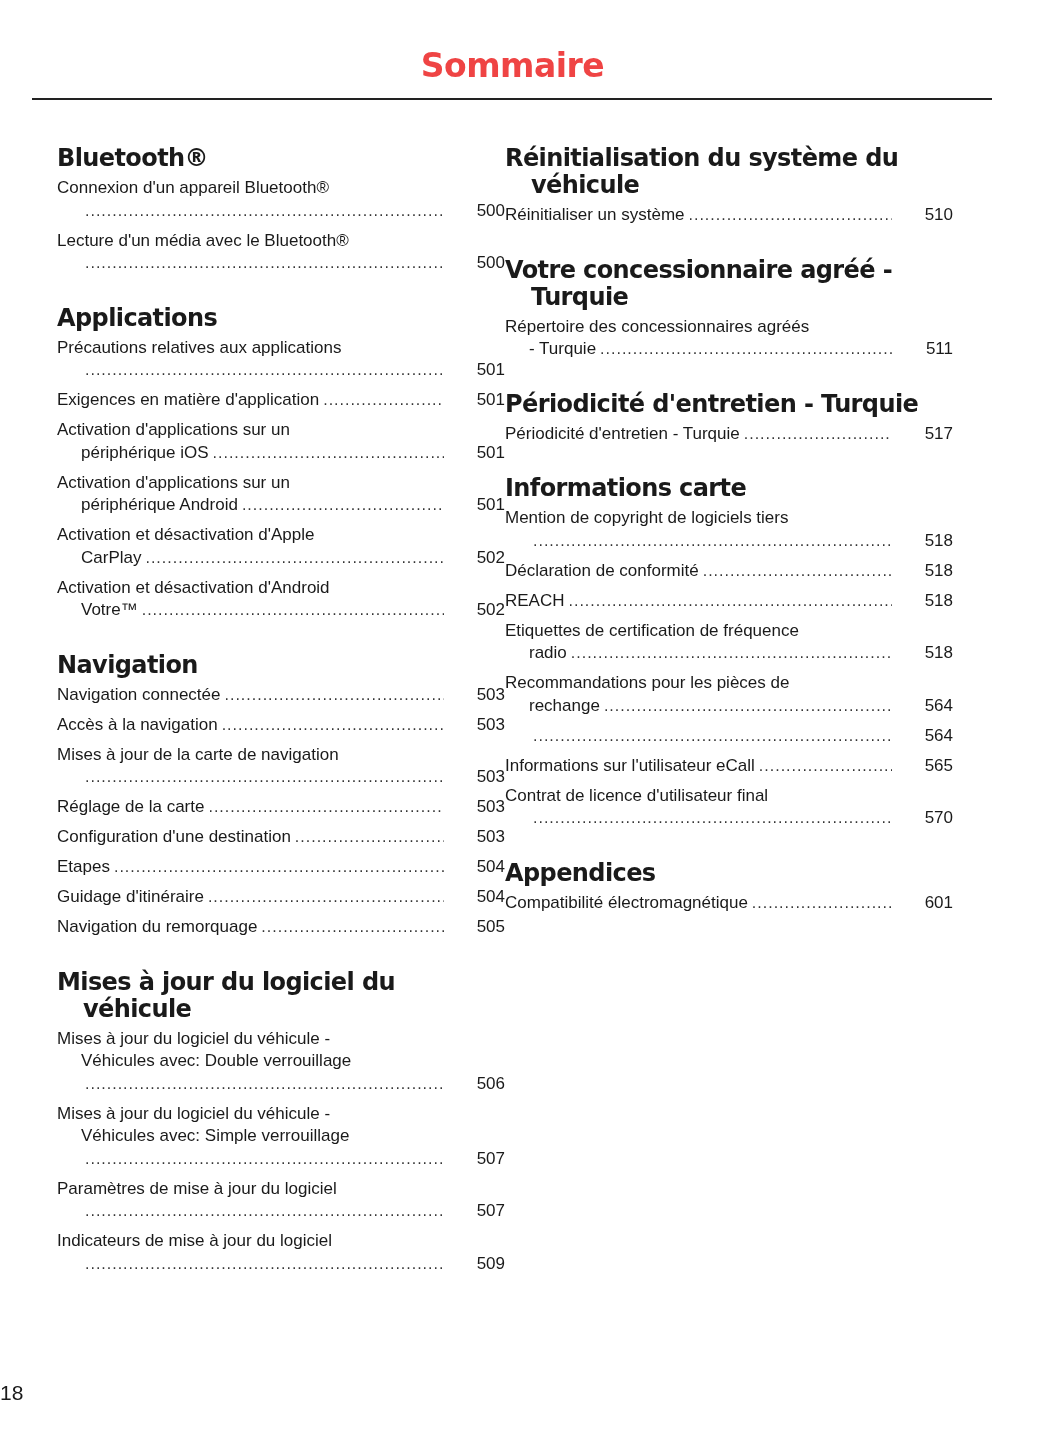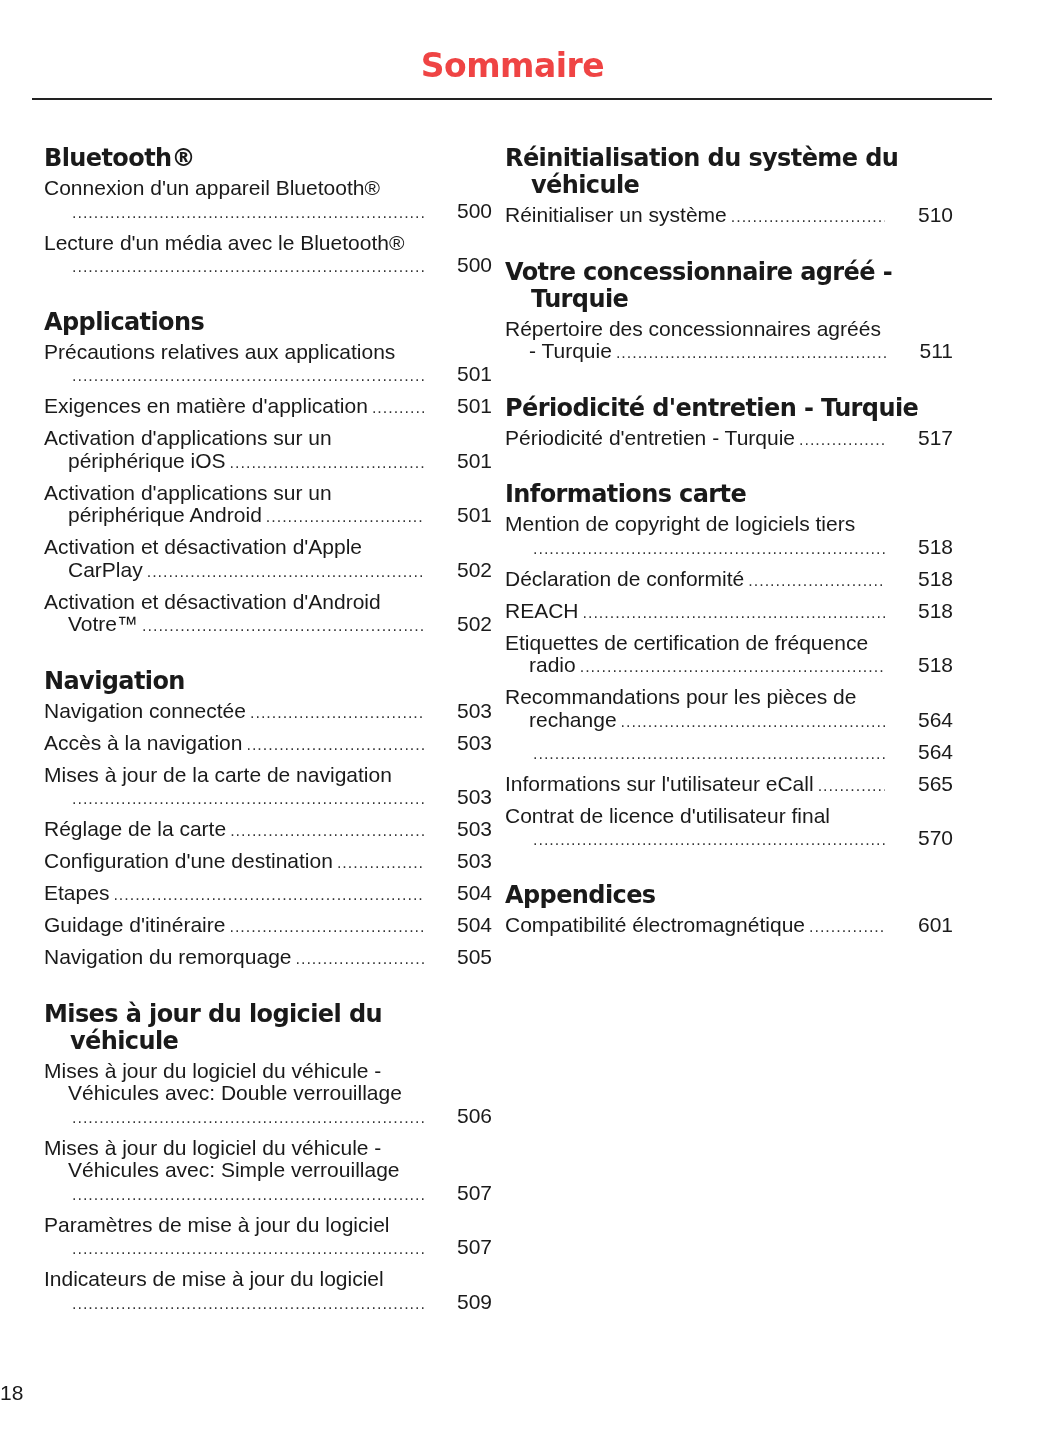--- a/index.html
+++ b/index.html
@@ -12,31 +12,31 @@
       position: absolute; top: 46px; left: 0; width: 1025px;
       text-align: center; font-size: 33px; font-weight: bold;
       font-family: "DejaVu Sans", sans-serif; letter-spacing: -0.5px;
       color: #ef4444;
     }
     .title-rule {
       position: absolute; top: 98px; left: 32px; width: 960px; height: 0;
       border-top: 2px solid #222;
     }
     .col { position: absolute; top: 145px; width: 448px; }
-    .col-left { left: 44px; }
+    .col-left { left: 57px; }
     .col-right { left: 505px; }
     .section { margin-bottom: 30px; }
     .section-heading {
       font-family: "DejaVu Sans", sans-serif; font-weight: bold;
       font-size: 24px; line-height: 27px; letter-spacing: -0.6px;
       margin: 0 0 5px 0; padding-left: 26px; text-indent: -26px;
       color: #1a1a1a;
     }
     .entry {
-      font-size: 21px; line-height: 22.5px; margin-bottom: 7.5px;
+      font-size: 17px; line-height: 22.5px; margin-bottom: 7.5px;
       position: relative;
     }
     .entry-line { display: flex; align-items: baseline; }
     .entry-title { white-space: pre-wrap; }
     .entry-cont { padding-left: 24px; }
     .leader {
       flex: 1; overflow: hidden; white-space: nowrap;
       margin: 0 1px 0 4px; font-size: 16px; letter-spacing: 1px; color: #333;
     }
     .leader::before {

